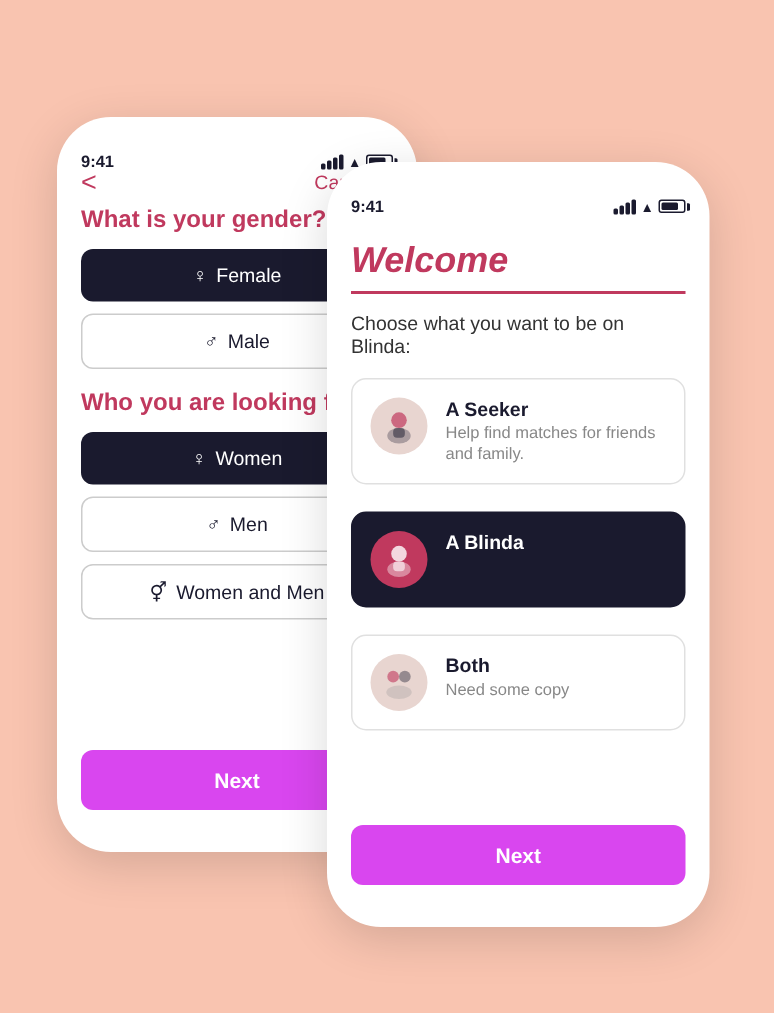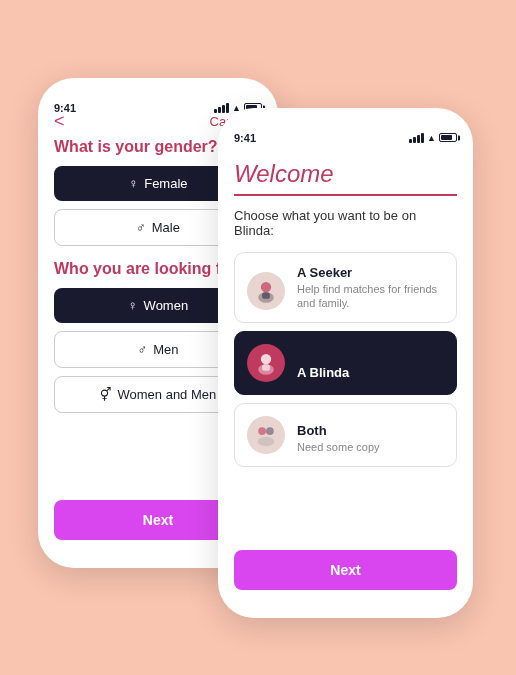--- a/index.html
+++ b/index.html
@@ -211,41 +211,41 @@
       font-weight: 600;
       cursor: pointer;
       position: absolute;
       bottom: 16px;
       left: 0;
     }
 
     
     .welcome-title {
       font-size: 24px;
-      font-weight: 400;
+      font-weight: 700;
       color: #c0395e;
       font-style: italic;
       margin-bottom: 12px;
       padding-bottom: 6px;
       border-bottom: 2px solid #c0395e;
     }
 
     .choose-text {
       font-size: 13px;
       color: #333;
       margin-bottom: 14px;
     }
 
     .role-card {
       display: flex;
-      align-items: flex-end;
+      align-items: flex-start;
       gap: 12px;
       padding: 12px;
       border-radius: 10px;
-      margin-bottom: 8px;
+      margin-bottom: 18px;
       cursor: pointer;
       border: 1.5px solid #e0e0e0;
       background: #fff;
     }
 
     .role-card.selected {
       background: #1a1a2e;
       border-color: #1a1a2e;
       color: #fff;
     }

